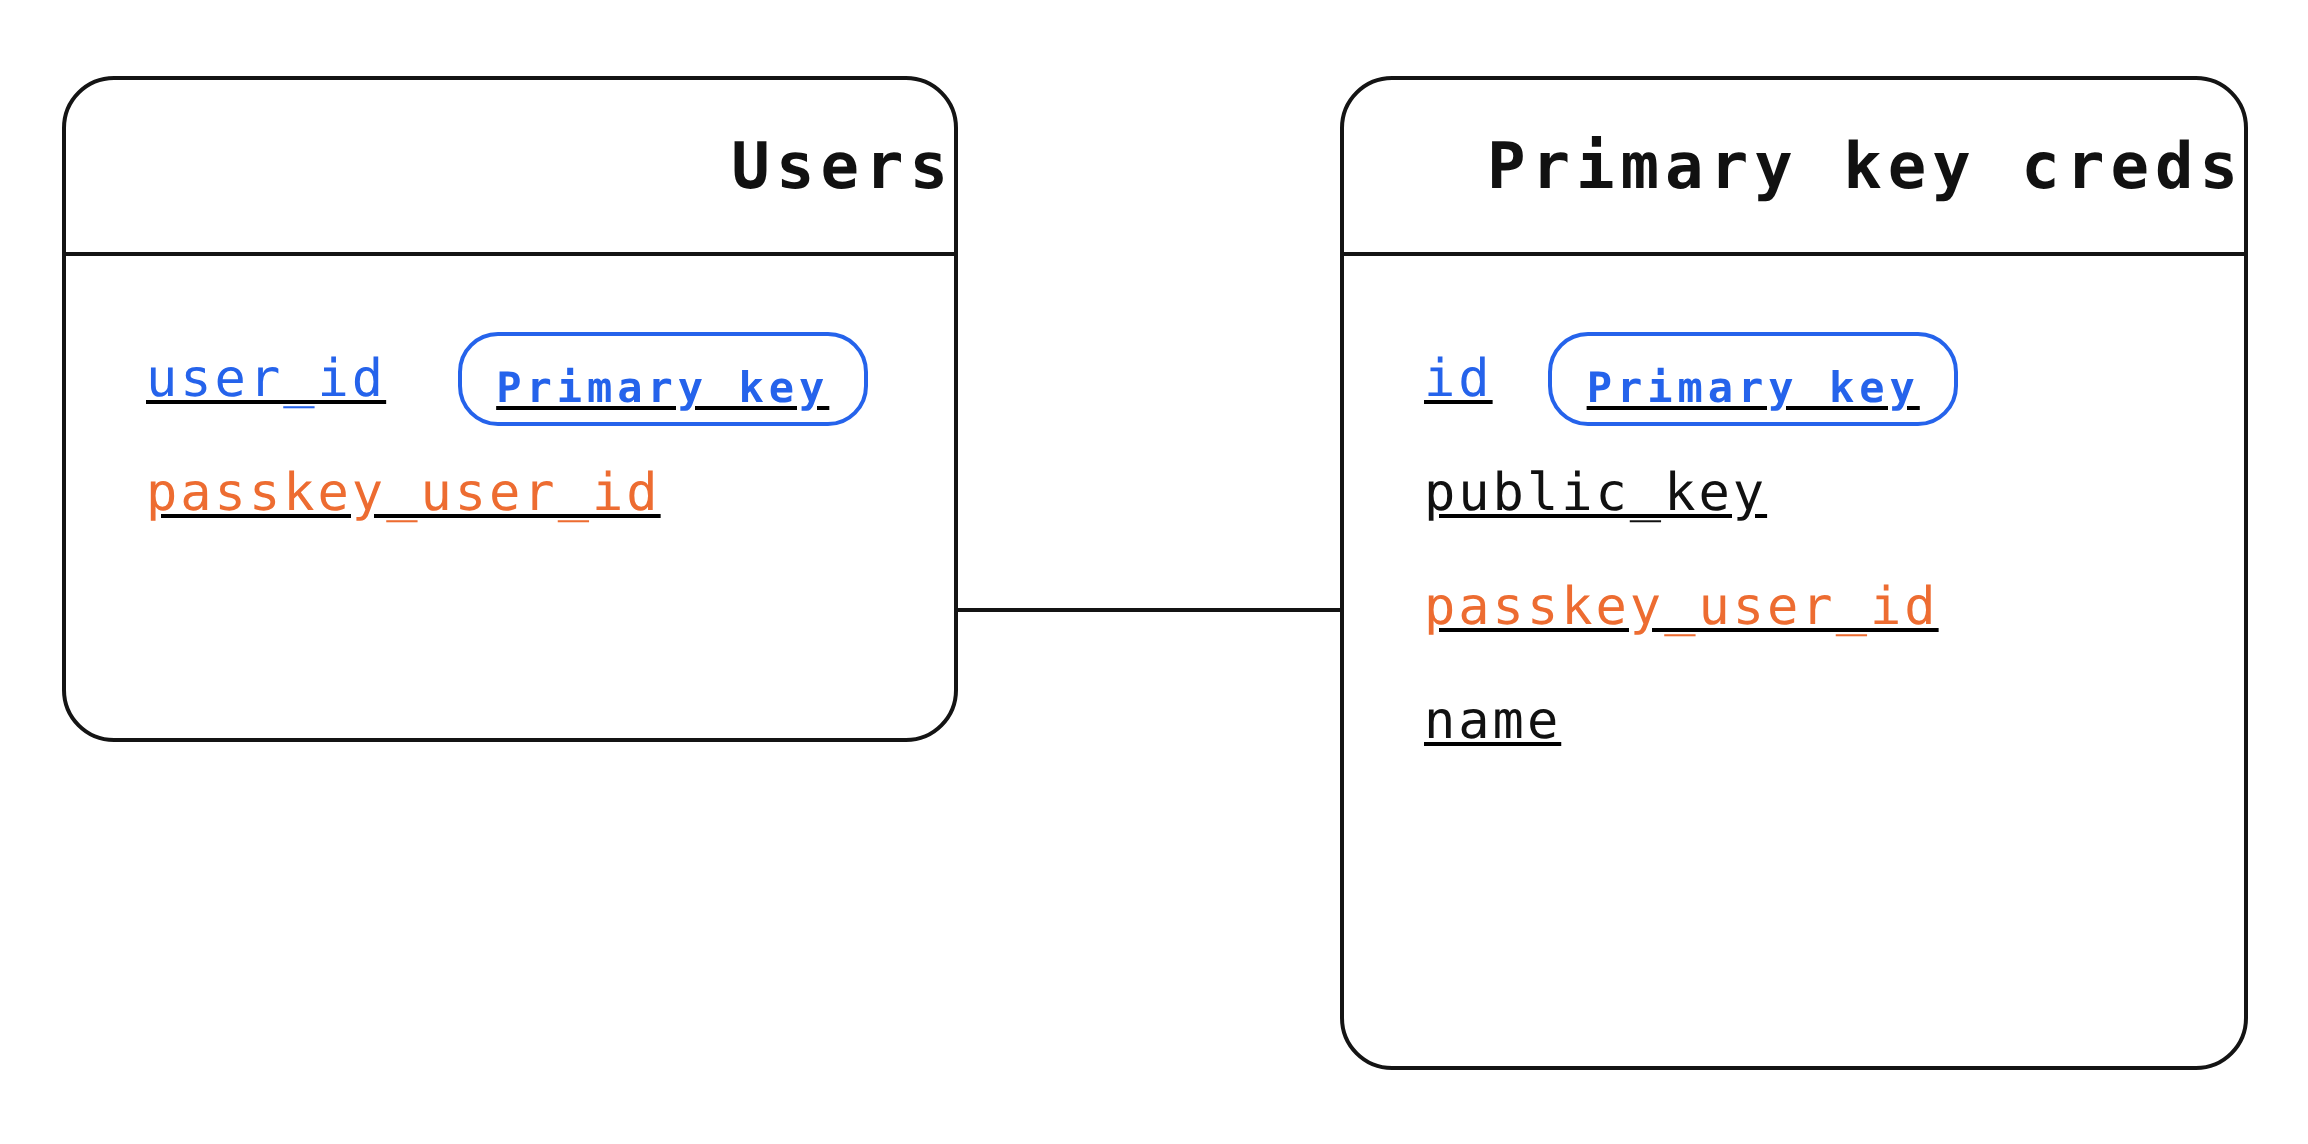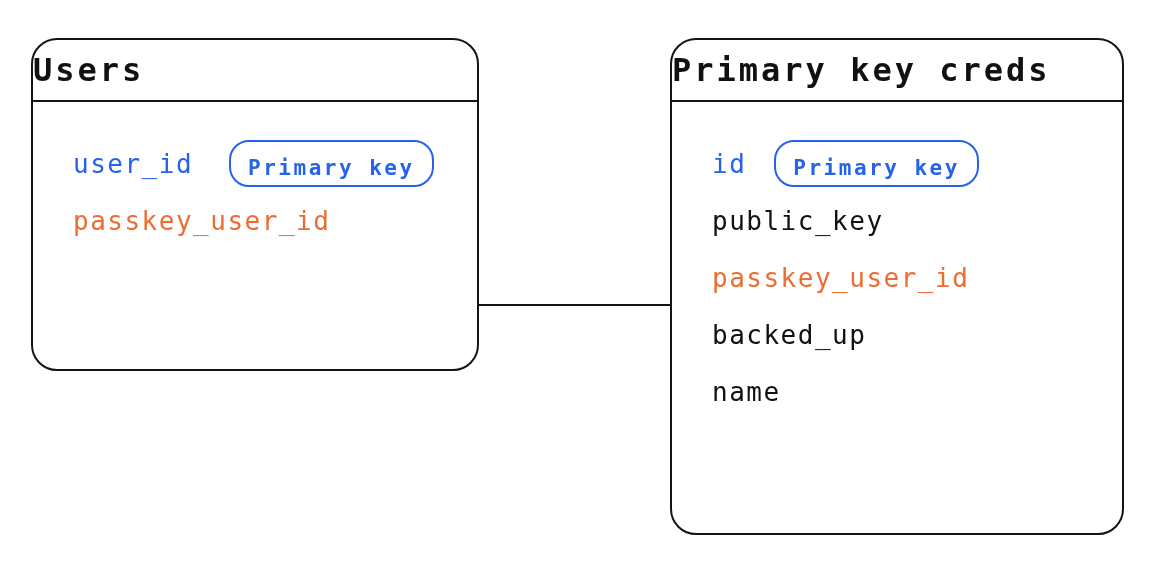--- a/index.html
+++ b/index.html
@@ -21,34 +21,34 @@
   }
   .entity {
     position: absolute;
     background: var(--bg);
     border: 2px solid var(--line);
     border-radius: 26px;
   }
   .entity-users { left: 31px; top: 38px; width: 448px; height: 333px; }
   .entity-creds { left: 670px; top: 38px; width: 454px; height: 497px; }
   .entity-header {
-    height: 62px;
+    height: 88px;
     border-bottom: 2px solid var(--line);
     display: flex;
     align-items: center;
-    justify-content: flex-start;
+    justify-content: flex-end;
   }
   .entity-title {
     font-size: 32px;
     font-weight: bold;
     letter-spacing: 3px;
     color: var(--ink);
     white-space: nowrap;
   }
-  .entity-fields { padding: 33px 10px 0 40px; }
+  .entity-fields { padding: 33px 10px 0 40px; text-decoration: underline; }
   .field-row {
     height: 57px;
     display: flex;
     align-items: center;
   }
   .field-name {
     font-size: 26px;
     letter-spacing: 1.5px;
     color: var(--ink);
     white-space: nowrap;
@@ -108,21 +108,18 @@
         <span class="field-name c-primary">id</span>
         <span class="pk-badge">Primary key</span>
       </div>
       <div class="field-row">
         <span class="field-name">public_key</span>
       </div>
       <div class="field-row">
         <span class="field-name c-foreign">passkey_user_id</span>
       </div>
       <div class="field-row">
-        <span class="field-name">backed_up</span>
-      </div>
-      <div class="field-row">
         <span class="field-name">name</span>
       </div>
     </div>
   </div>
 
 </div>
 
 </body></html>

